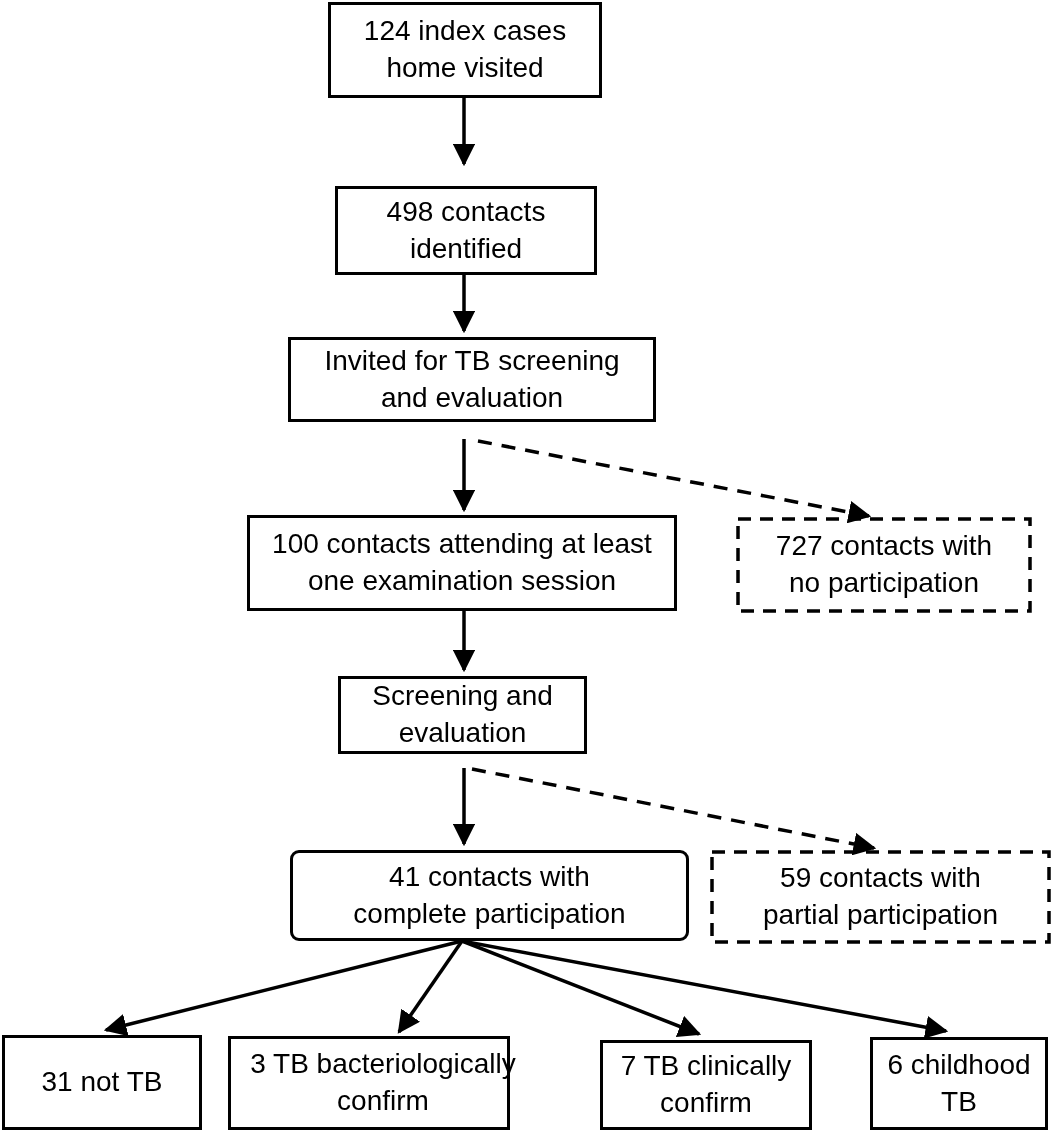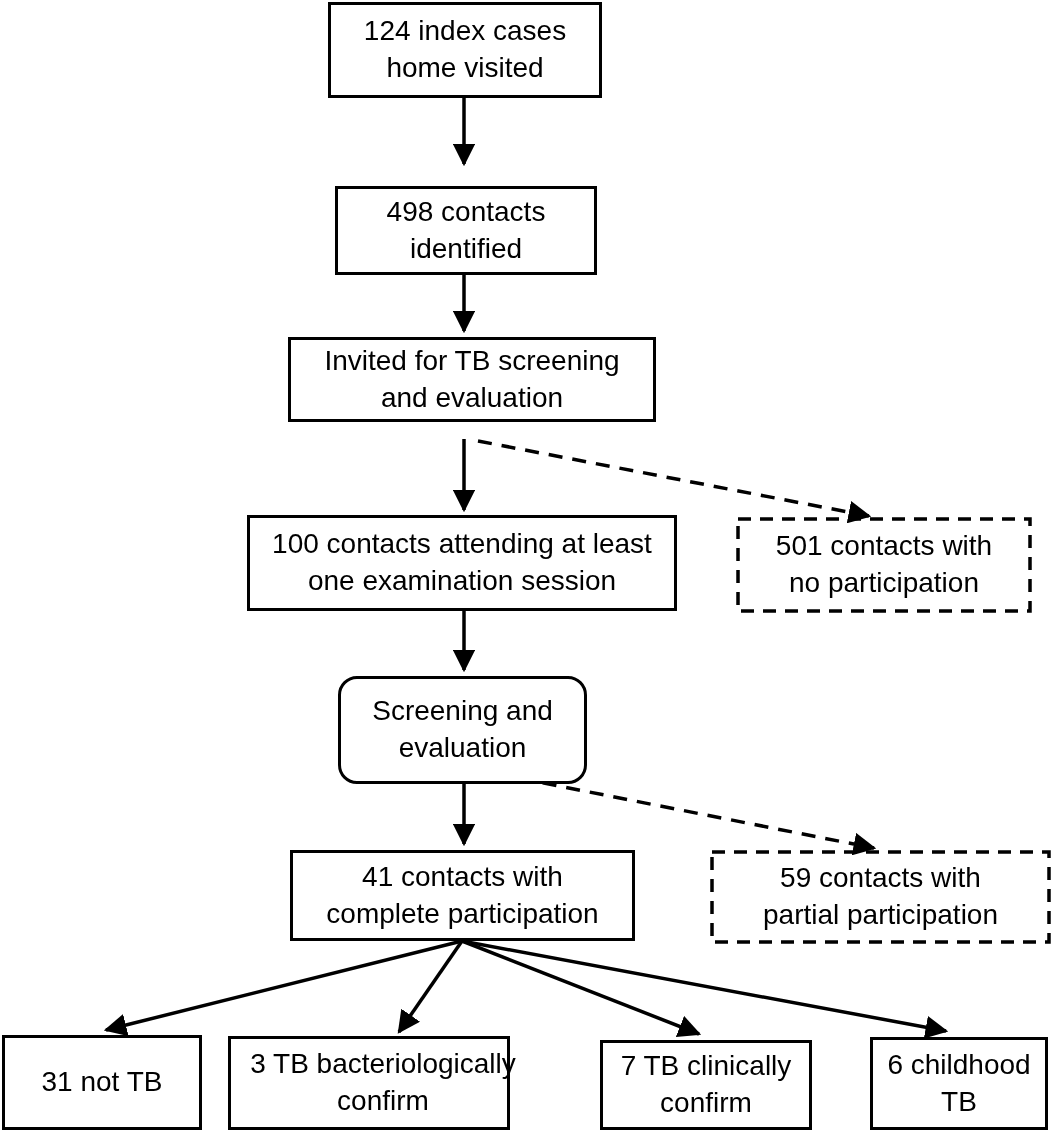--- a/index.html
+++ b/index.html
@@ -89,32 +89,32 @@
   <div class="node" style="left:280px; top:337px; width:368px; height:85px;margin-left:8px;">
     <span class="label">Invited for TB screening
 and evaluation</span>
   </div>
 
   <div class="node" style="left:247px; top:515px; width:430px; height:96px;align-items:center;">
     <span class="label">100 contacts attending at least
 one examination session</span>
   </div>
 
-  <div class="node" style="left:338px; top:676px; width:249px; height:108px;border-radius:19px;">
+  <div class="node" style="left:338px; top:676px; width:249px; height:78px;">
     <span class="label">Screening and
 evaluation</span>
   </div>
 
-  <div class="node" style="left:290px; top:850px; width:345px; height:91px;">
+  <div class="node" style="left:290px; top:850px; width:399px; height:91px;border-radius:9px;">
     <span class="label">41 contacts with
 complete participation</span>
   </div>
 
   <div class="node dashed" style="left:738px; top:519px; width:292px; height:92px;">
-    <span class="label">501 contacts with
+    <span class="label">727 contacts with
 no participation</span>
   </div>
 
   <div class="node dashed" style="left:712px; top:852px; width:337px; height:90px;">
     <span class="label">59 contacts with
 partial participation</span>
   </div>
 
   <div class="node" style="left:2px; top:1035px; width:200px; height:95px;">
     <span class="label">31 not TB</span>

